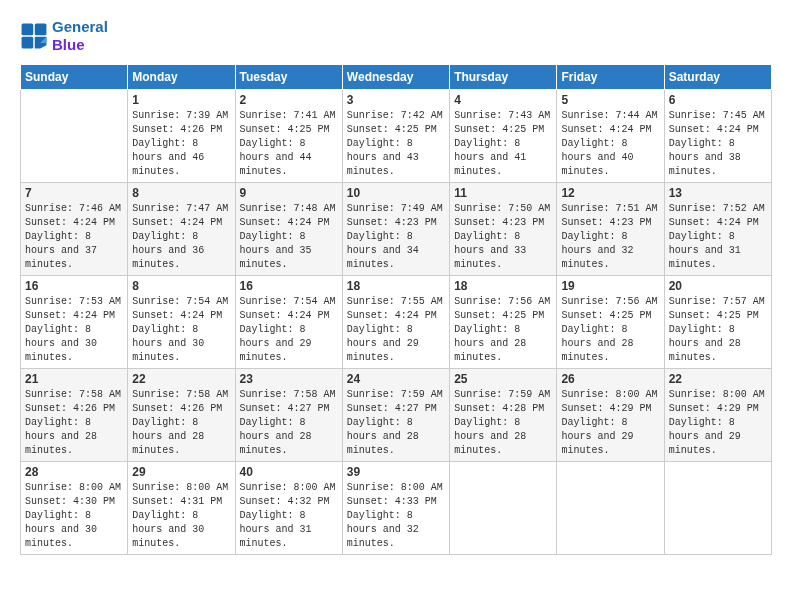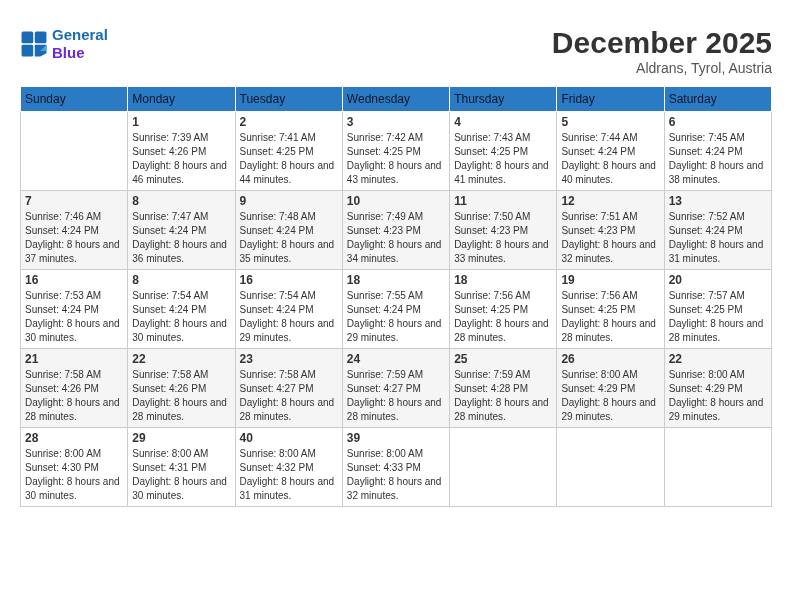--- a/index.html
+++ b/index.html
@@ -6,21 +6,21 @@
     body {
       font-family: Arial, sans-serif;
       background: #fff;
       width: 792px;
       height: 612px;
       overflow: hidden;
     }
     .page {
       width: 792px;
       height: 612px;
-      padding: 26px 20px 14px 20px;
+      padding: 18px 20px 14px 20px;
       background: #fff;
     }
     .header {
       display: flex;
       justify-content: space-between;
       align-items: flex-start;
       margin-bottom: 10px;
     }
     .logo {
       display: flex;
@@ -52,23 +52,23 @@
       font-size: 14px;
       color: #555;
     }
     .calendar {
       width: 100%;
       border-collapse: collapse;
       table-layout: fixed;
     }
     .calendar th {
       background: #2a7bc4;
-      color: #0f172a;
+      color: #ffffff;
       font-size: 12px;
-      font-weight: normal;
+      font-weight: bold;
       padding: 5px 4px;
       text-align: left;
       border: 1px solid #fff;
     }
     .calendar td {
       border: 1px solid #ccc;
       vertical-align: top;
       padding: 3px 4px;
       font-size: 10px;
       color: #333;
@@ -82,20 +82,21 @@
       font-size: 12px;
       font-weight: bold;
       color: #333;
       display: block;
       margin-bottom: 2px;
     }
     .day-info {
       font-size: 10px;
       color: #333;
       line-height: 1.4;
+      font-family: Liberation Mono, monospace;
     }
     .empty-cell {
       background: #fff !important;
     }
   </style>
 </head>
 <body>
 
 <div class="page">
   <div class="header">
@@ -105,24 +106,20 @@
         <rect x="19" y="2" width="15" height="15" rx="2" fill="#1a6bb5"></rect>
         <rect x="2" y="19" width="15" height="15" rx="2" fill="#1a6bb5"></rect>
         <polygon points="19,19 34,19 34,30 26,34 19,34" fill="#1a6bb5"></polygon>
         <polygon points="26,27 34,19 34,27" fill="#4fa0e0"></polygon>
       </svg>
       <div class="logo-text">
         <div><span>General</span></div>
         <div><span style="color:#6d28d9">Blue</span></div>
       </div>
     </div>
-    <div class="title-block">
-      <div class="month-title">December 2025</div>
-      <div class="location">Aldrans, Tyrol, Austria</div>
-    </div>
   </div>
 
   <table class="calendar">
     <thead>
       <tr>
         <th>Sunday</th>
         <th>Monday</th>
         <th>Tuesday</th>
         <th>Wednesday</th>
         <th>Thursday</th>

